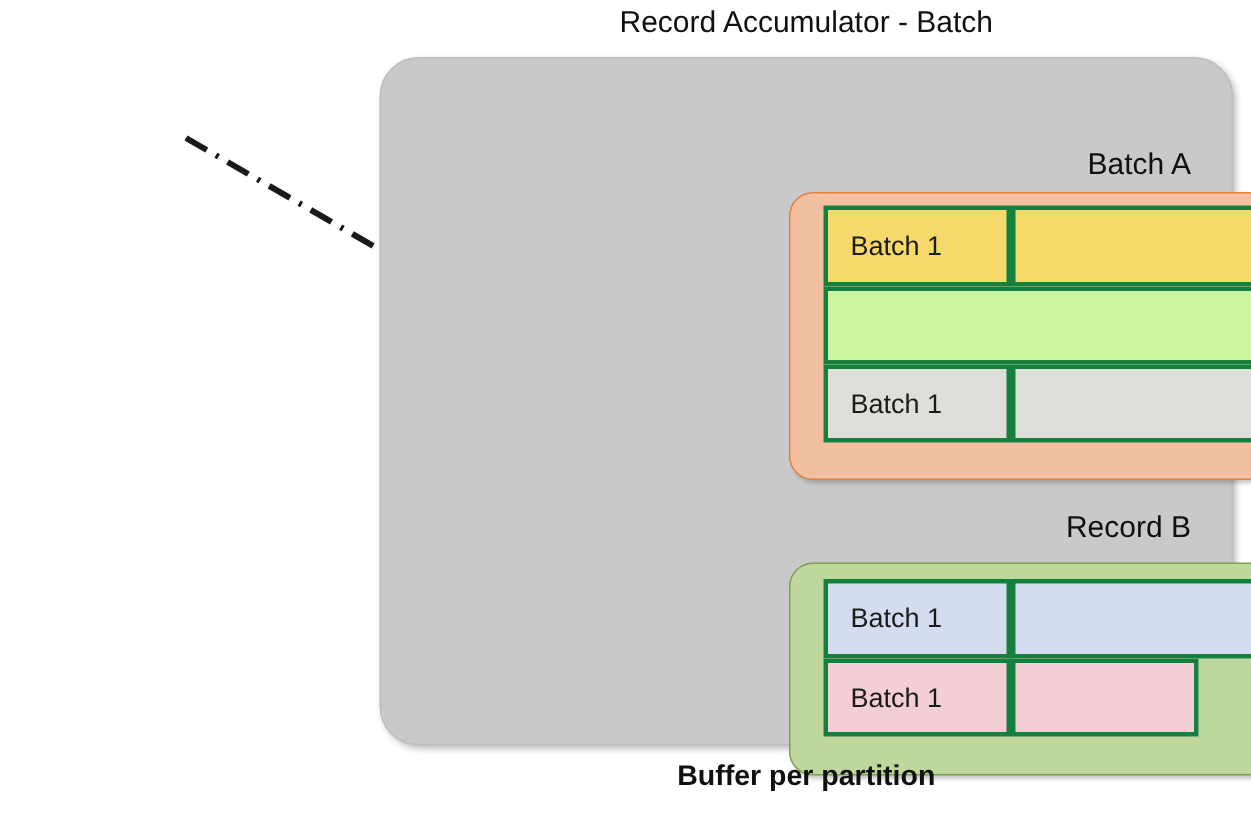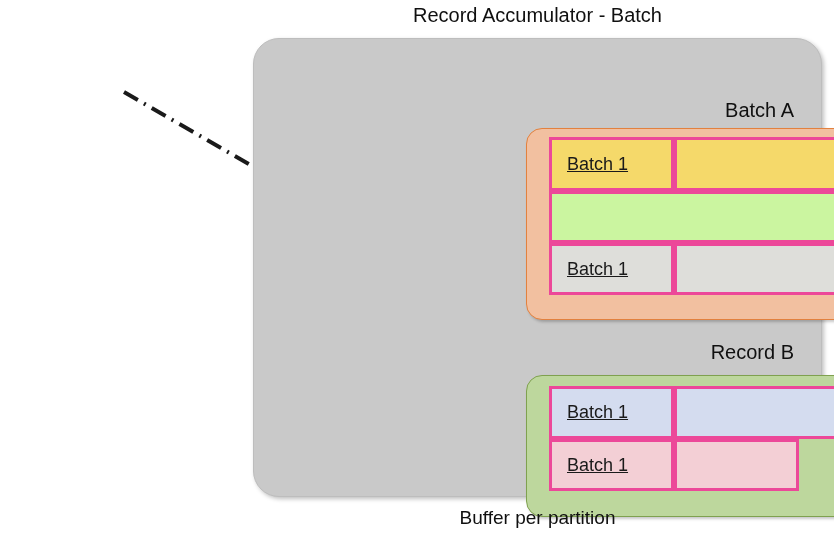--- a/index.html
+++ b/index.html
@@ -27,21 +27,21 @@
     box-shadow:2px 2px 4px rgba(0,0,0,.25);
     border:1px solid #bdbdbd;
     box-sizing:border-box;
   }
   .acc-title{
     position:absolute;left:253px;top:4px;width:569px;
     text-align:center;font-size:20px;color:#101010;
   }
   .acc-caption{
     position:absolute;left:253px;top:507px;width:569px;
-    text-align:center;font-size:19px;color:#101010;
+    text-align:center;font-size:19px;color:#101010;font-weight:bold;
   }
 
   
   .topic-label{
     position:absolute;right:27px;font-size:20px;color:#101010;text-align:right;
   }
   .topic-label.a{top:60px;}
   .topic-label.b{top:302px;}
 
   
@@ -56,26 +56,25 @@
   .topic-panel.topic-b{
     left:272px;top:336px;width:533px;height:142px;
     background:#bdd79d;border:1.5px solid #7fa14f;
   }
 
   
   .partitions{position:absolute;left:0;top:0;right:0;bottom:0;}
   .prow{position:absolute;left:22px;display:flex;}
   .cell{
     box-sizing:border-box;
-    border:3px solid #ec4899;
+    border:3px solid #15803d;
     display:flex;align-items:center;
     font-size:18px;color:#1a1a1a;
     padding-left:15px;
     height:100%;
-    text-decoration:underline;
   }
   .cell.blank{padding-left:0;}
 
   
   .row-a0{top:8px;height:54px;}
   .row-a1{top:62px;height:52px;}
   .row-a2{top:114px;height:52px;}
   
   .row-b0{top:10px;height:53px;}
   .row-b1{top:63px;height:52px;}

